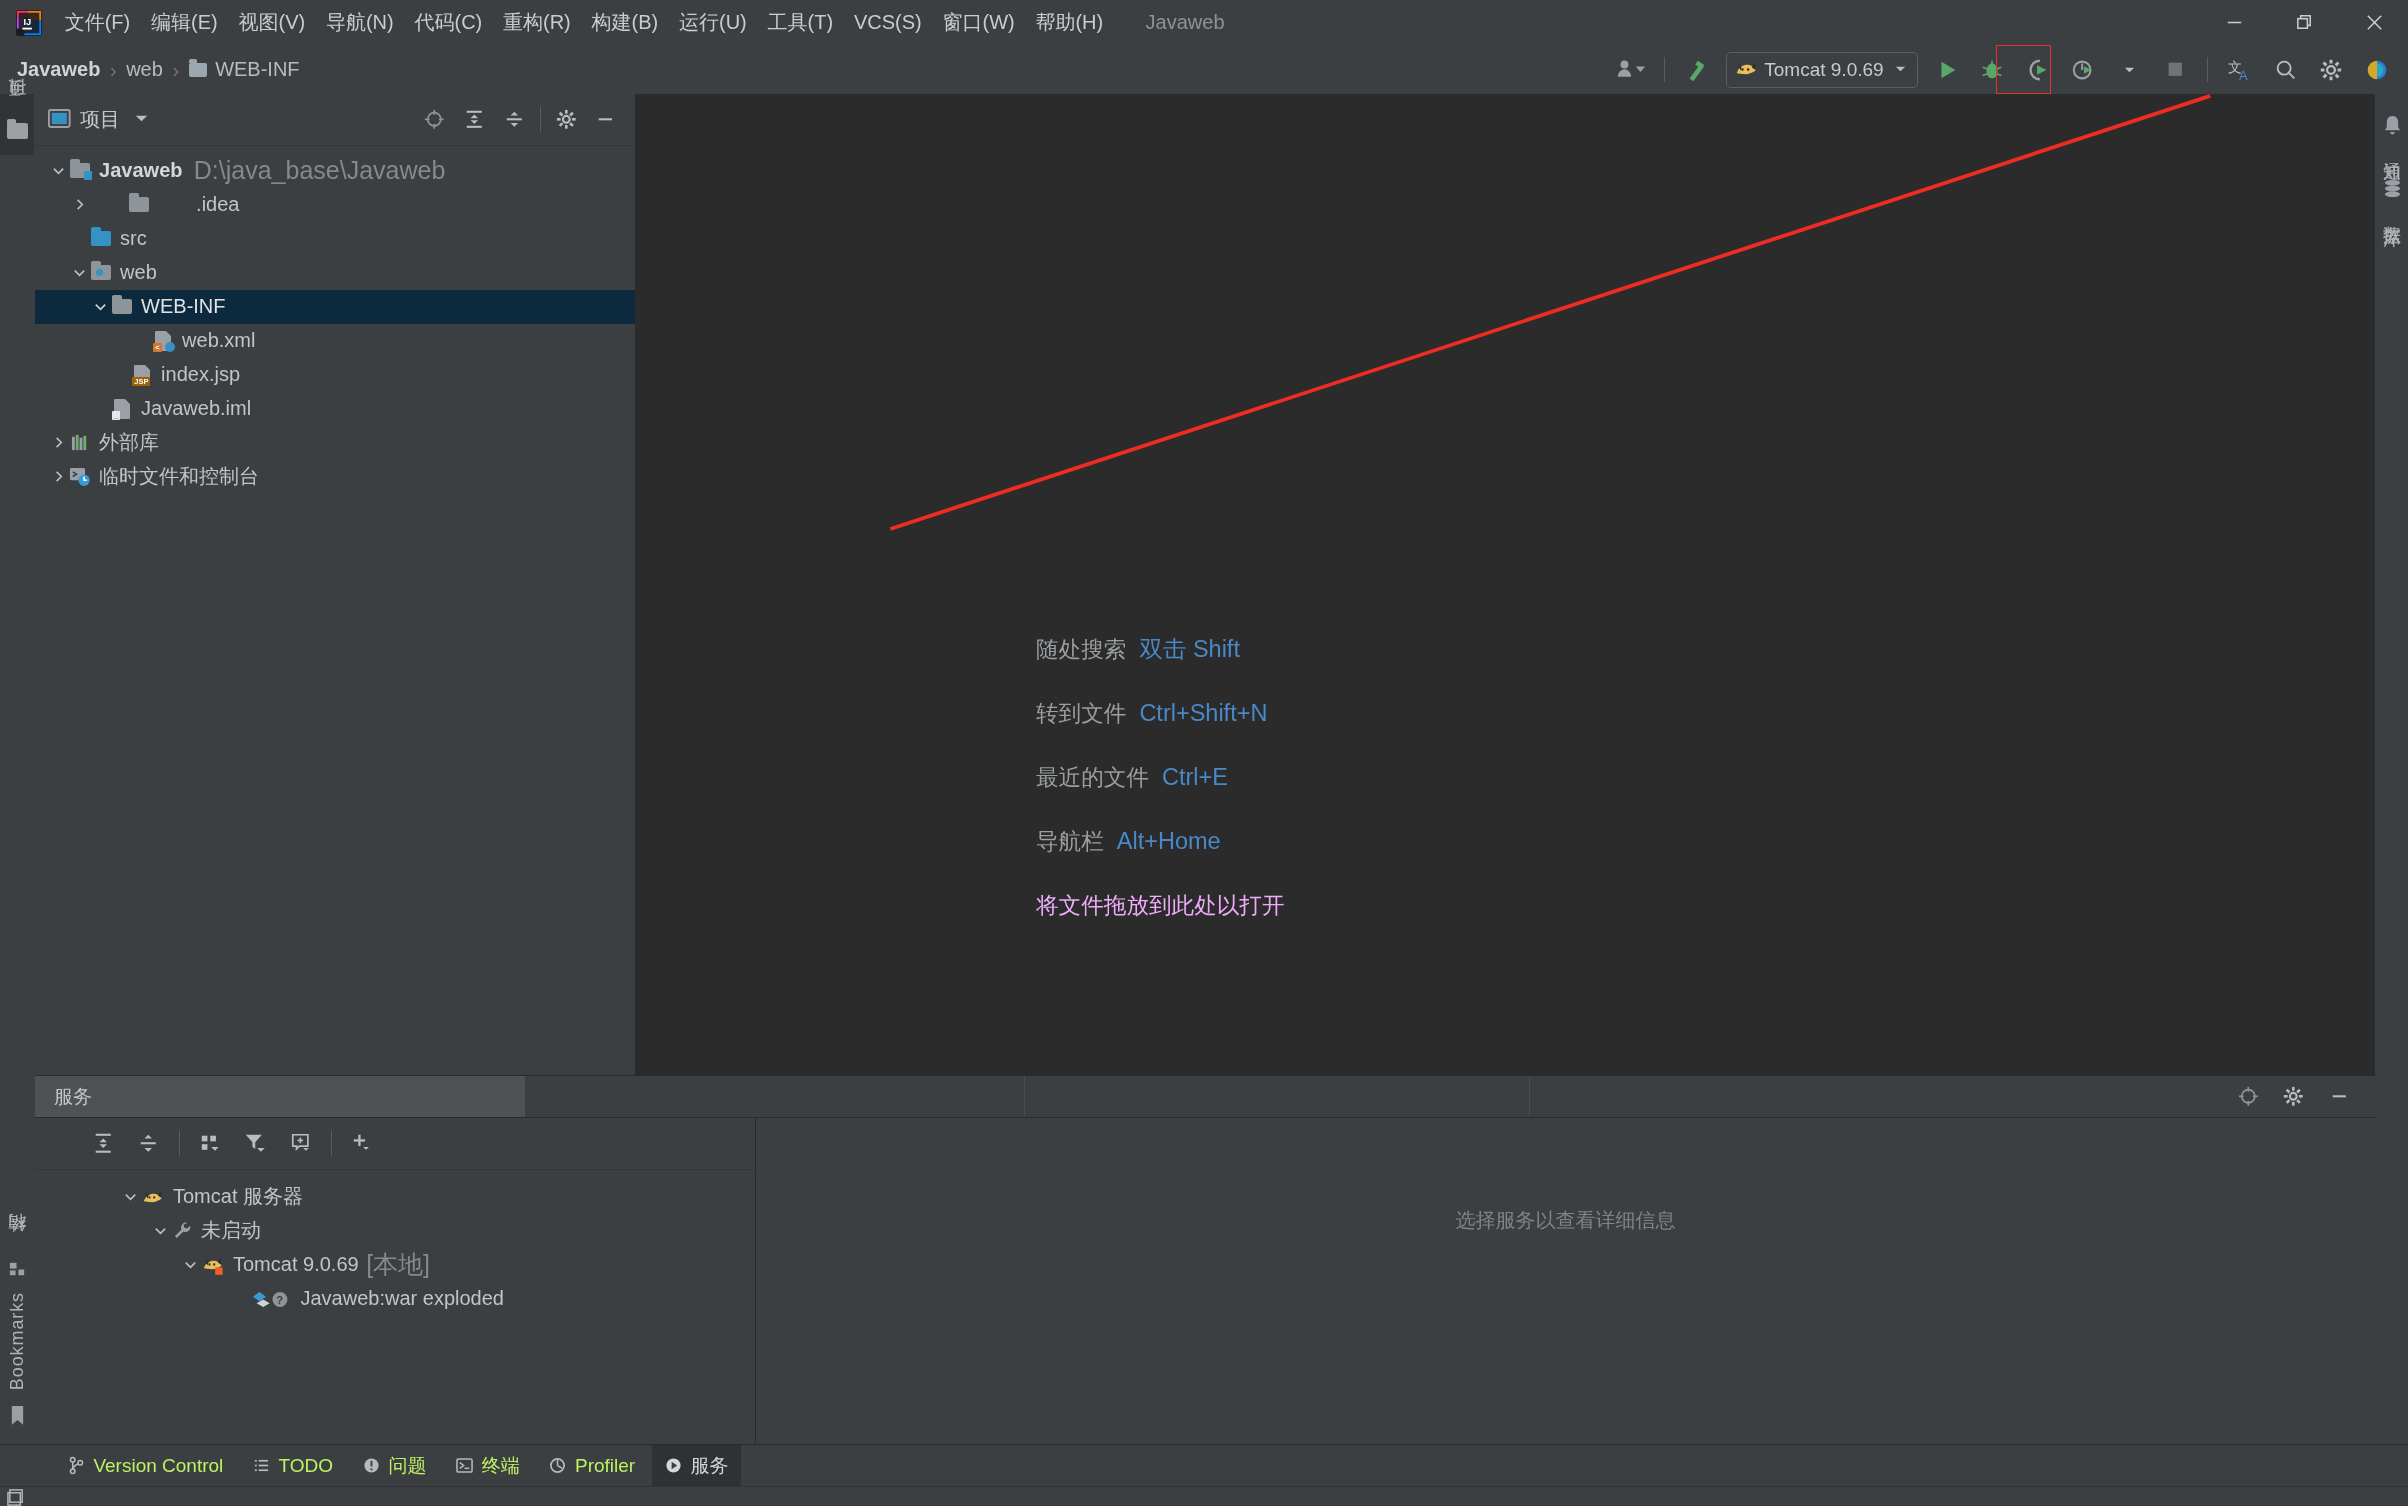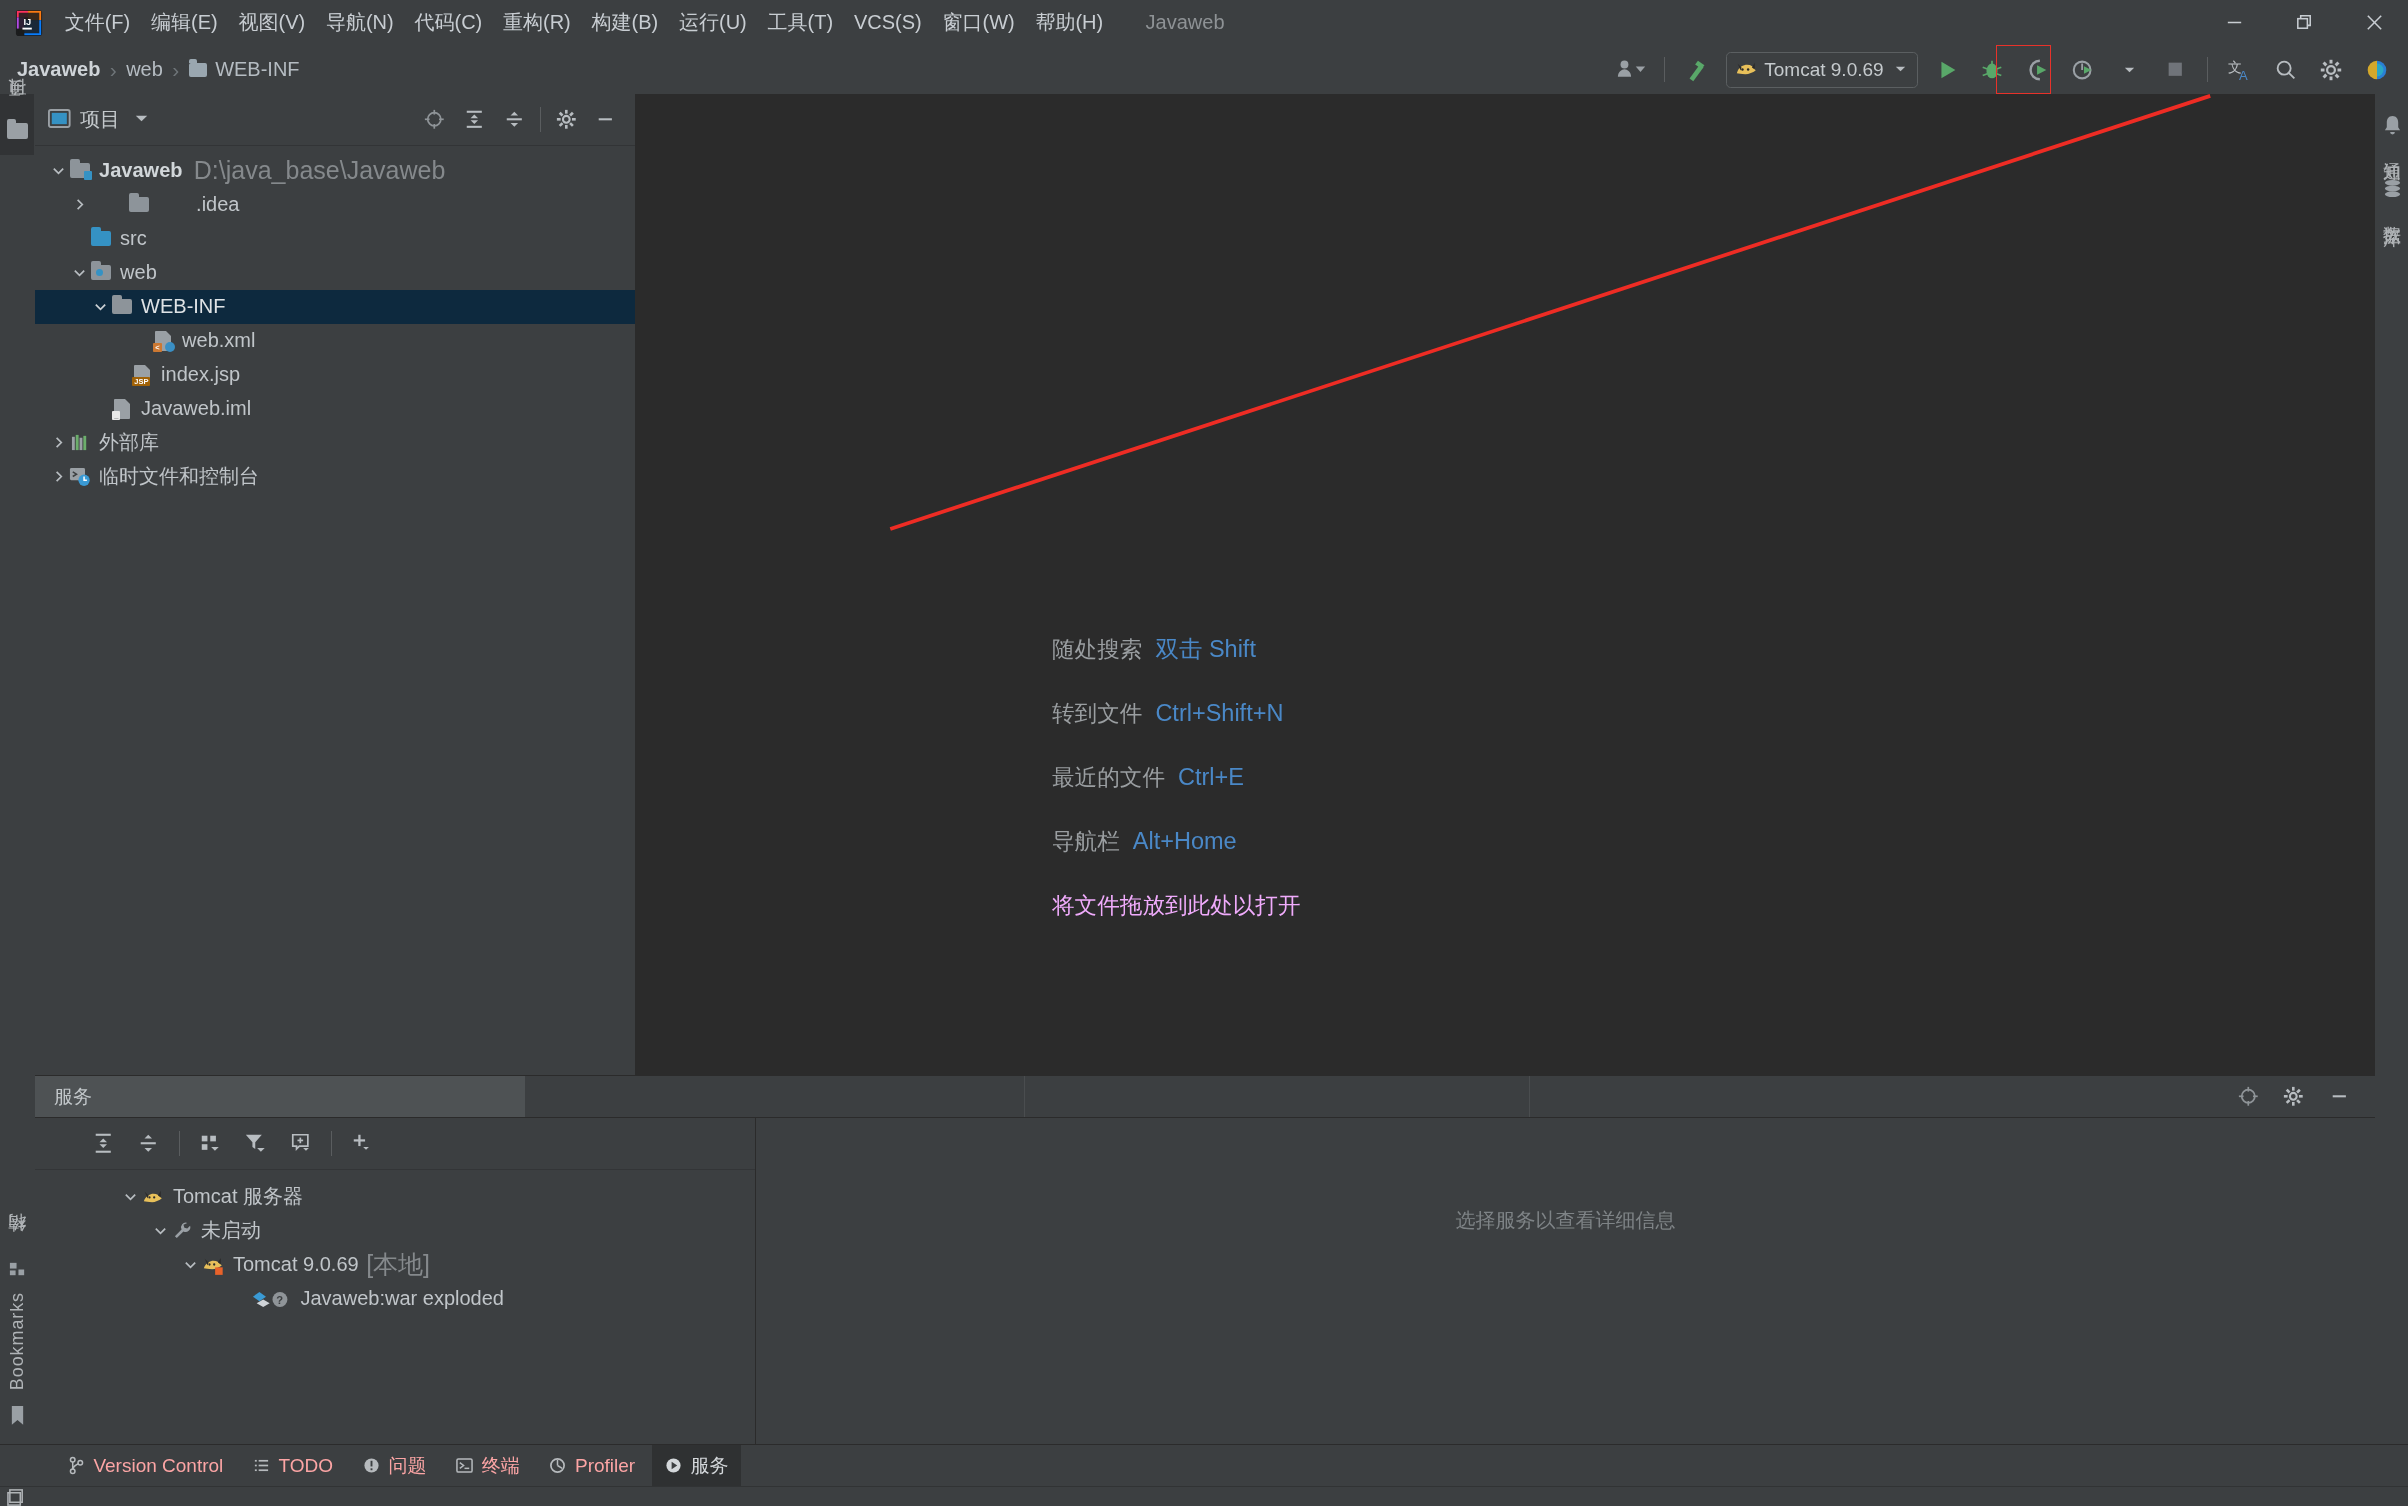--- a/index.html
+++ b/index.html
@@ -90,21 +90,21 @@
   .folder.web:after{content:"";position:absolute;left:4.7px;top:3.8px;width:7.5px;height:7.5px;background:#3592c4;border-radius:50%;}
   .file{width:16px;height:20px;background:#9aa0a5;border-radius:0.9px;position:relative;}
   .file:before{content:"";position:absolute;right:0;top:0;border-width:0 5.6px 5.6px 0;border-style:solid;border-color:#3c3f41 #3c3f41 transparent transparent;}
   .badge{position:absolute;left:-1.9px;bottom:-1.9px;font-size:7.5px;font-weight:bold;color:#fff;background:#a16207;padding:0.9px 1.9px;border-radius:0.9px;line-height:1;}
   .dot-blue{position:absolute;right:-3.8px;bottom:-1.9px;width:10.4px;height:10.4px;border-radius:50%;background:#4a9fd4;}
 
   
   #editor{
     position:absolute;left:636px;top:94px;width:1740px;height:981px;background:#2b2b2b;
   }
-  #hints{position:absolute;left:416px;top:523px;}
+  #hints{position:absolute;left:400px;top:523px;}
   .hint{display:flex;align-items:center;height:64px;font-size:22.6px;white-space:nowrap;}
   .hint .h-label{color:#9a9ea1;}
   .hint .h-key{color:#4a88c7;margin-left:13px;font-size:23.5px;}
   .hint.plain .h-label{color:#f0abfc;}
   #arrow-line{position:absolute;left:0;top:0;width:1740px;height:981px;pointer-events:none;}
 
   
   #right-stripe{
     position:absolute;right:0;top:94px;width:34px;height:1350px;background:#3c3f41;
     border-left:0.9px solid #2b2b2b;padding-top:13px;
@@ -127,21 +127,21 @@
   #svc-tree{padding-top:9.4px;font-size:20px;}
   #svc-detail{flex:1;display:flex;align-items:flex-start;justify-content:center;padding-top:89px;}
   #svc-detail span{font-size:20px;color:#7e8386;}
   .cat{width:24.5px;height:19px;flex:none;position:relative;}
 
   
   #bottombar{
     position:absolute;left:0;top:1444px;width:2409px;height:41px;background:#3c3f41;
     display:flex;align-items:center;border-top:0.9px solid #2b2b2b;
   }
-  .bwin{display:flex;align-items:center;height:41px;padding:0 13px;margin:0 1.9px;font-size:19px;color:#fca5a5;white-space:nowrap;}
+  .bwin{display:flex;align-items:center;height:41px;padding:0 13px;margin:0 1.9px;font-size:19px;color:#bef264;white-space:nowrap;}
   .bwin.active{background:#2f3132;color:#d4d8db;}
   .bwin .bi{margin-right:8.5px;display:flex;align-items:center;}
   
   #statusbar{
     position:absolute;left:0;top:1486px;width:2409px;height:21px;background:#3c3f41;
     display:flex;align-items:center;border-top:0.9px solid #313334;
   }
   #status-left{margin-left:5.6px;display:flex;align-items:center;}
 </style>
 </head>

